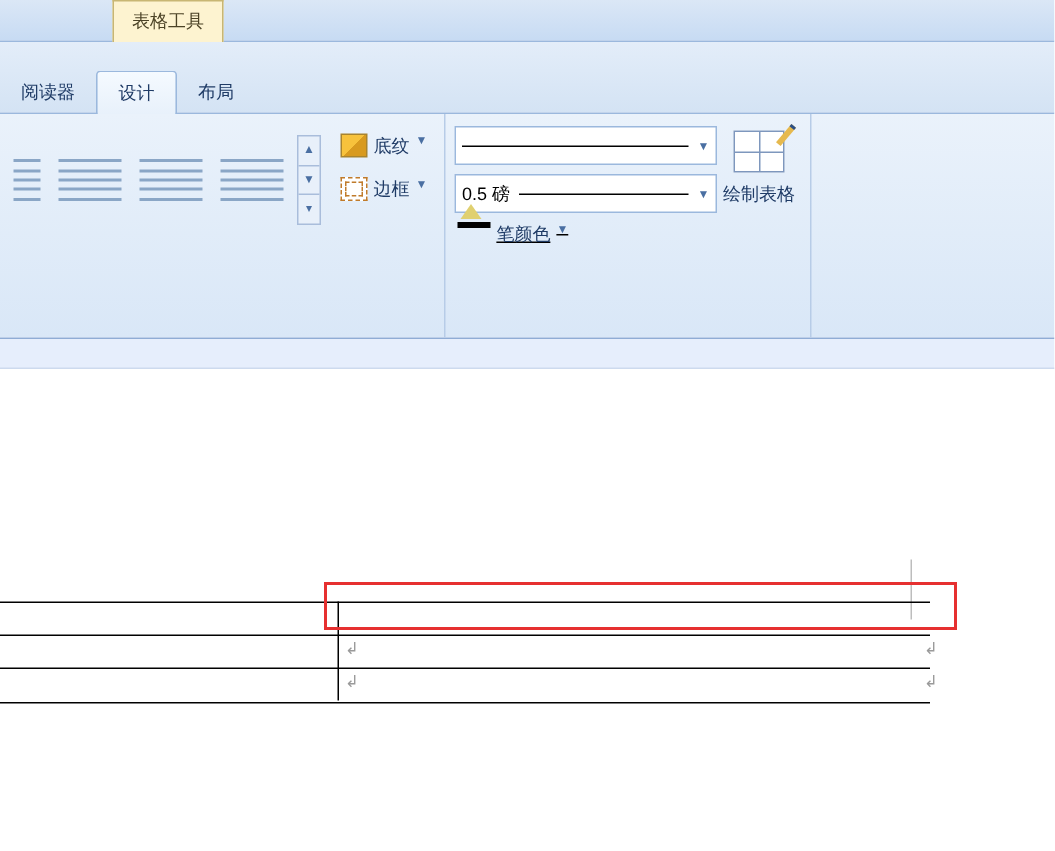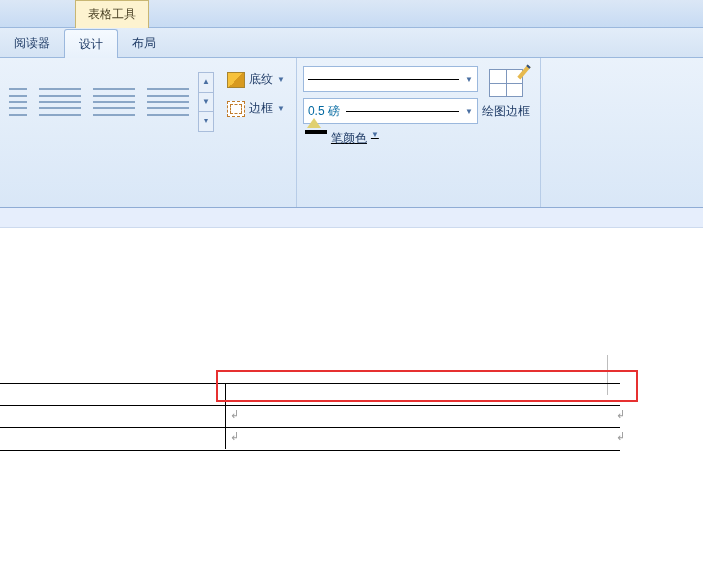--- a/index.html
+++ b/index.html
@@ -25,21 +25,21 @@
     top: 0;
     height: 28px;
     padding: 0 12px;
     background: #fdf3d0;
     border: 1px solid #c8b673;
     border-bottom: none;
     line-height: 26px;
     color: #4b4226;
   }
   .tabbar {
-    height: 30px;
+    height: 48px;
     background: linear-gradient(#e3edf9, #d4e3f4);
     border-bottom: 1px solid #9bb8dd;
     display: flex;
     align-items: flex-end;
   }
   .tab {
     padding: 6px 14px 5px 14px;
     color: #1f3b66;
     cursor: pointer;
   }
@@ -116,21 +116,21 @@
     font-size: 8px;
     color: #4a6fa2;
     line-height: 18px;
     cursor: pointer;
   }
   .gallery-scroll div:last-child { border-bottom: none; }
   
   .stack-col { display: flex; flex-direction: column; gap: 6px; padding-top: 6px; }
   .split-btn {
     display: flex;
-    align-items: center;
+    align-items: flex-start;
     gap: 4px;
     padding: 2px 4px;
     cursor: pointer;
     border: 1px solid transparent;
     border-radius: 2px;
     font-family: Liberation Serif, serif;
   }
   .split-btn .lbl { color: #1f3b66; font-size: 12px; }
   .split-btn .dd { font-size: 8px; color: #4a6fa2; }
   .icon-box { width: 18px; height: 16px; position: relative; }
@@ -155,21 +155,21 @@
     background: #fff;
     border: 1px solid #9bb8dd;
     display: flex;
     align-items: center;
     padding: 0 4px;
     gap: 6px;
     cursor: pointer;
   }
   .combo .line { flex: 1; height: 1px; background: #000; }
   .combo .dd { font-size: 8px; color: #4a6fa2; }
-  .combo .wtxt { font-size: 12px; color: #0369a1; white-space: nowrap; }
+  .combo .wtxt { font-size: 12px; color: #000000; white-space: nowrap; }
   .pen-color-row { display: flex; align-items: flex-start; gap: 4px; cursor: pointer; padding-left: 2px; text-decoration: underline;}
   .pen-swatch {
     width: 22px; height: 4px; background: #000; position: relative;
   }
   .pen-swatch::before {
     content: "";
     position: absolute;
     left: 2px; top: -12px;
     width: 0; height: 0;
     border-left: 7px solid transparent;
@@ -382,21 +382,21 @@
         <div class="pen-color-row">
           <div class="pen-swatch"></div>
           <span class="lbl" style="color:#1f3b66;">笔颜色</span>
           <span class="dd" style="font-size:8px;color:#4a6fa2;">▼</span>
         </div>
       </div>
       <div class="big-btn">
         <div class="big-icon icon-draw-table">
           <div class="pencil"></div>
         </div>
-        <div class="big-lbl">绘图边框</div>
+        <div class="big-lbl">绘制表格</div>
       </div>
     </div>
   </div>
 
 </div>
 
 <div class="ruler"></div>
 
 <div class="doc-area">
   <div class="faint-vline"></div>

